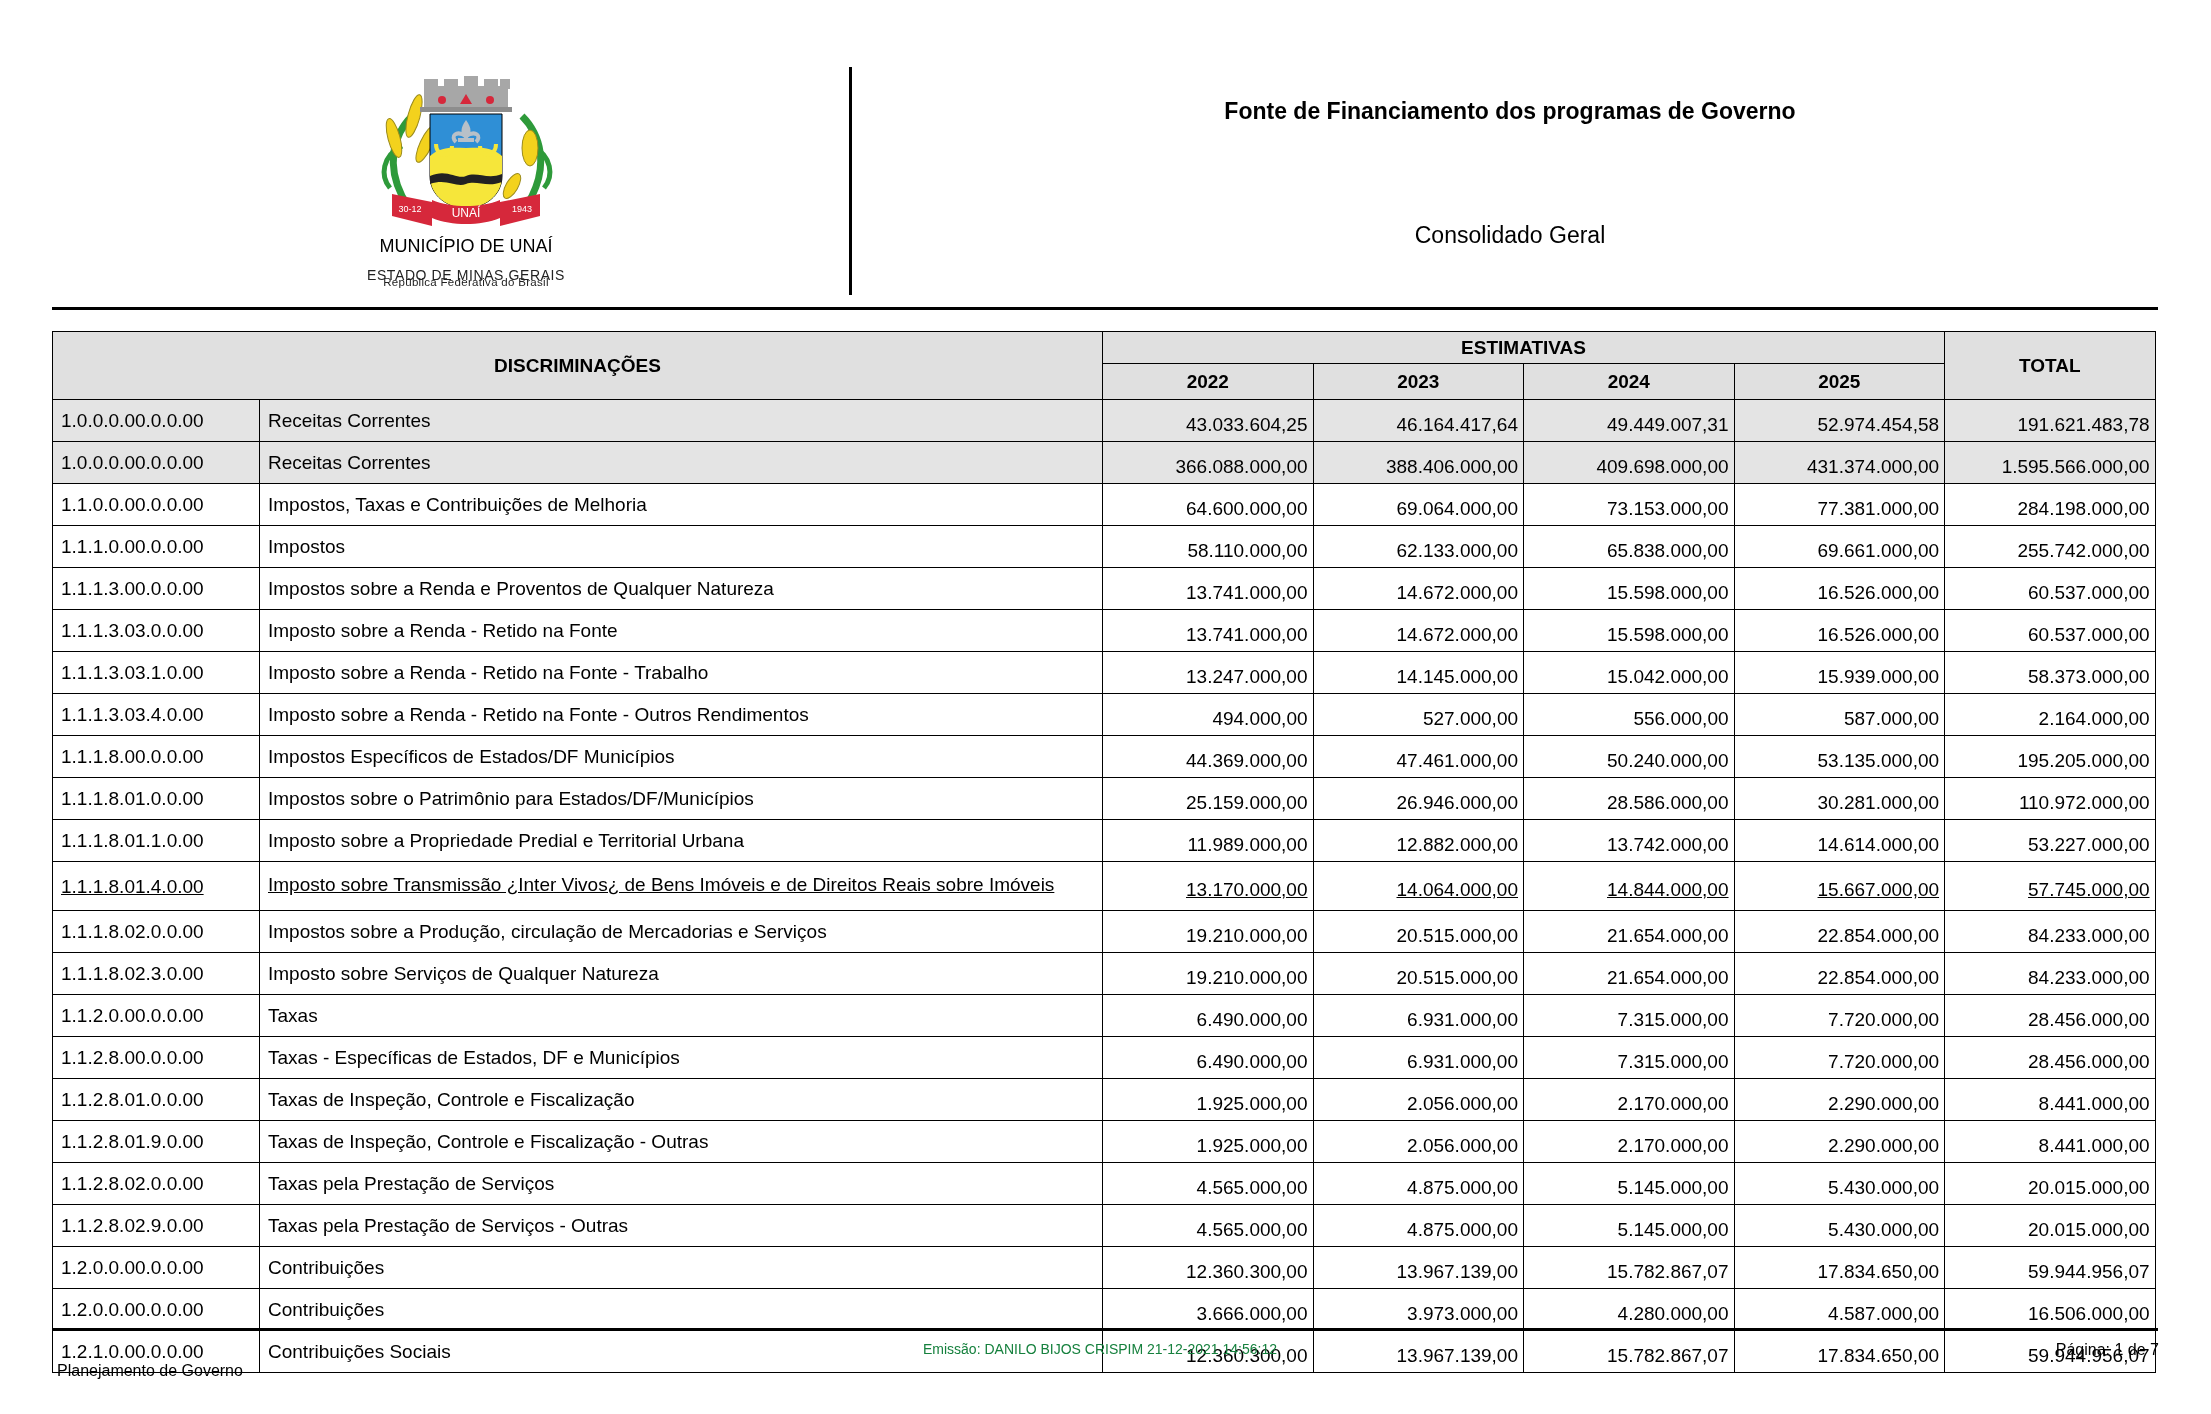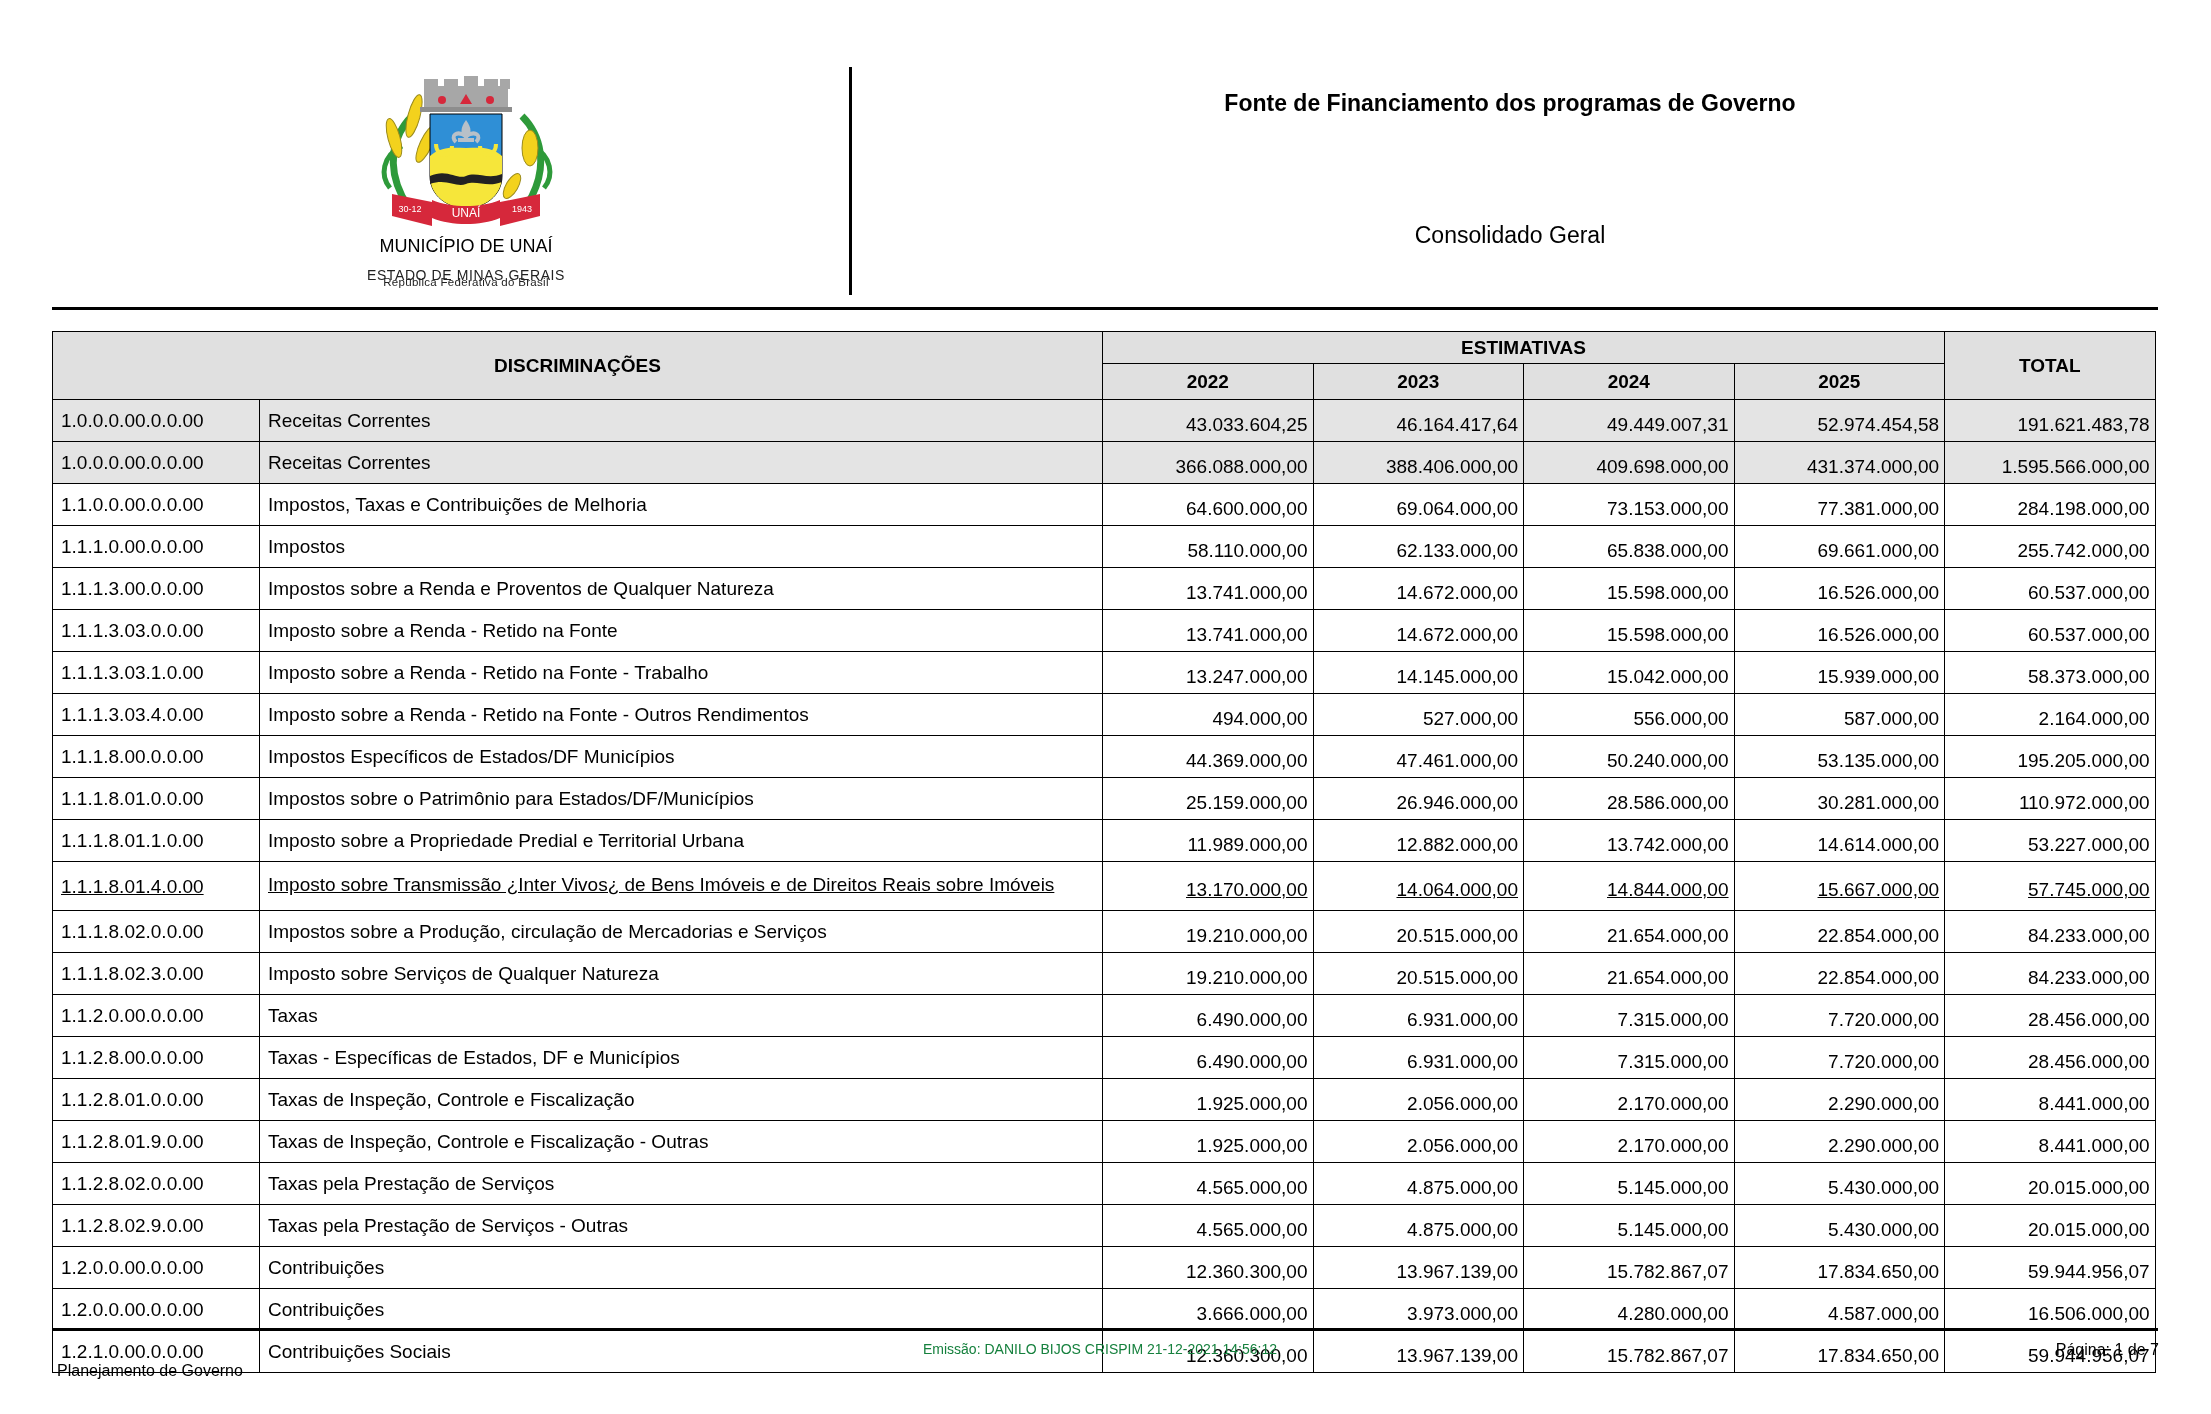--- a/index.html
+++ b/index.html
@@ -6,21 +6,21 @@
   body { width: 2211px; height: 1414px; position: relative; overflow: hidden;
          font-family: "Liberation Sans", sans-serif; color: #000; }
   .abs { position: absolute; }
 
   
   #logo { left: 372px; top: 76px; width: 188px; height: 158px; }
   .muni-name { left: 266px; width: 400px; top: 236px; text-align: center; font-size: 18px; }
   .muni-state { left: 266px; width: 400px; top: 267px; text-align: center; font-size: 14px; letter-spacing: 0.6px; color: #222; }
   .muni-rep { left: 266px; width: 400px; top: 276px; text-align: center; font-size: 11.5px; color: #222; letter-spacing: 0.3px; }
   .v-divider { left: 849px; top: 67px; width: 3px; height: 228px; background: #000; }
-  .report-title { left: 860px; width: 1300px; top: 90px; text-align: center; font-weight: bold; font-size: 23px; }
+  .report-title { left: 860px; width: 1300px; top: 98px; text-align: center; font-weight: bold; font-size: 23px; }
   .report-sub { left: 860px; width: 1300px; top: 222px; text-align: center; font-size: 23px; }
   .top-rule { left: 52px; top: 307px; width: 2106px; height: 3px; background: #000; }
 
   
   #tbl { position: absolute; left: 52px; top: 331px; width: 2102px; border-collapse: collapse; table-layout: fixed; font-size: 19px; }
   #tbl col.c-code { width: 207px; }
   #tbl col.c-desc { width: 843px; }
   #tbl col.c-val { width: 210.5px; }
   #tbl th, #tbl td { border: 1.5px solid #000; padding: 0 5px; }
   #tbl thead th { background: #e0e0e0; font-weight: bold; font-size: 19px; text-align: center; }

